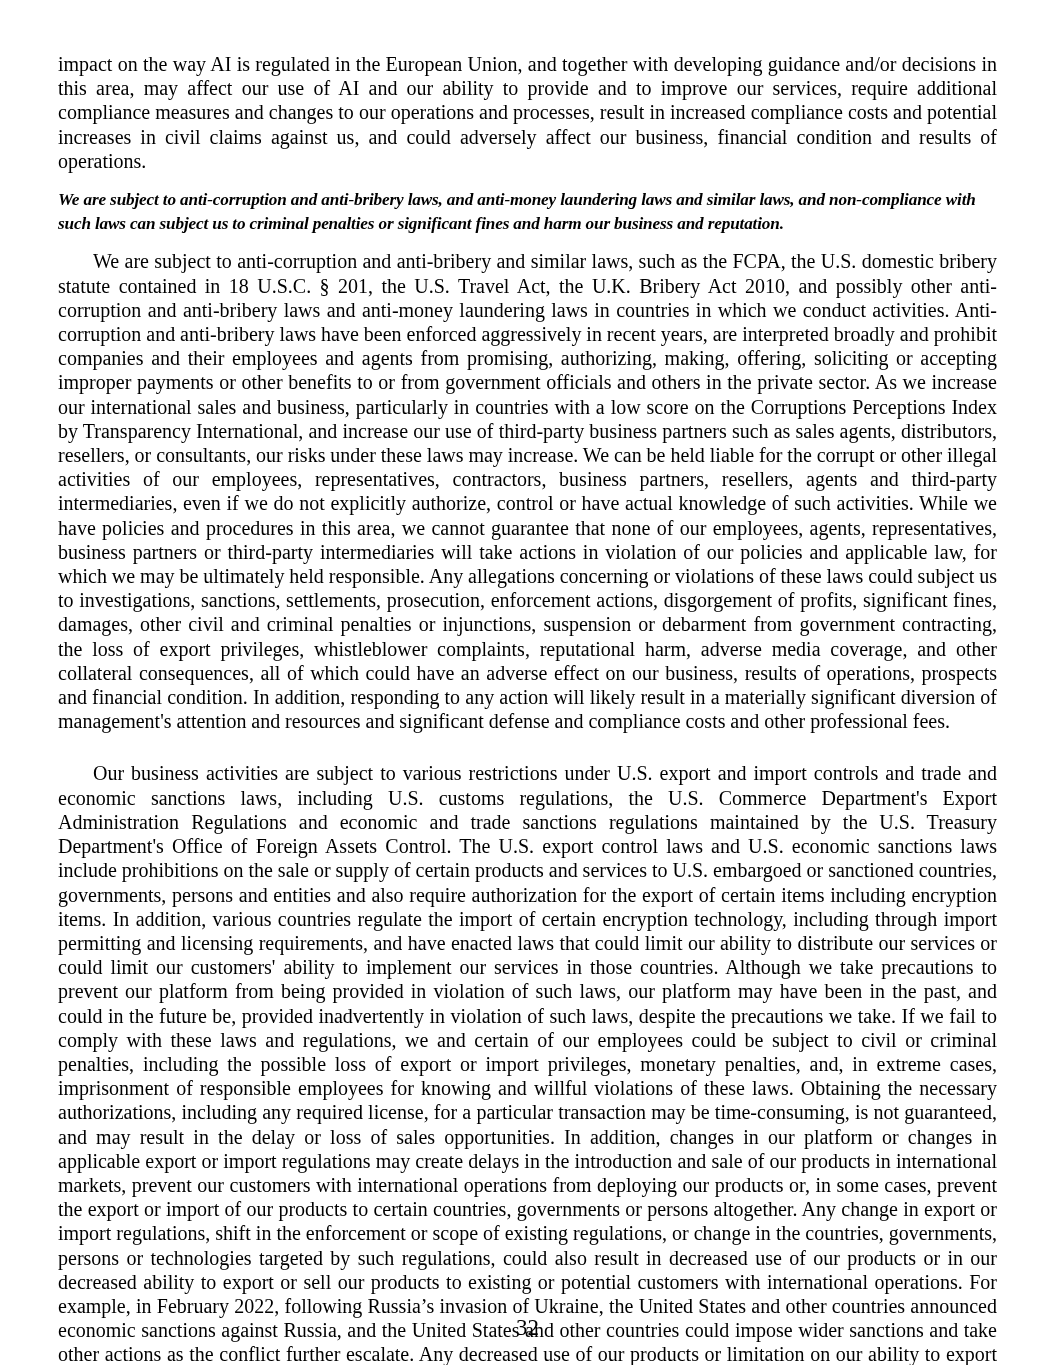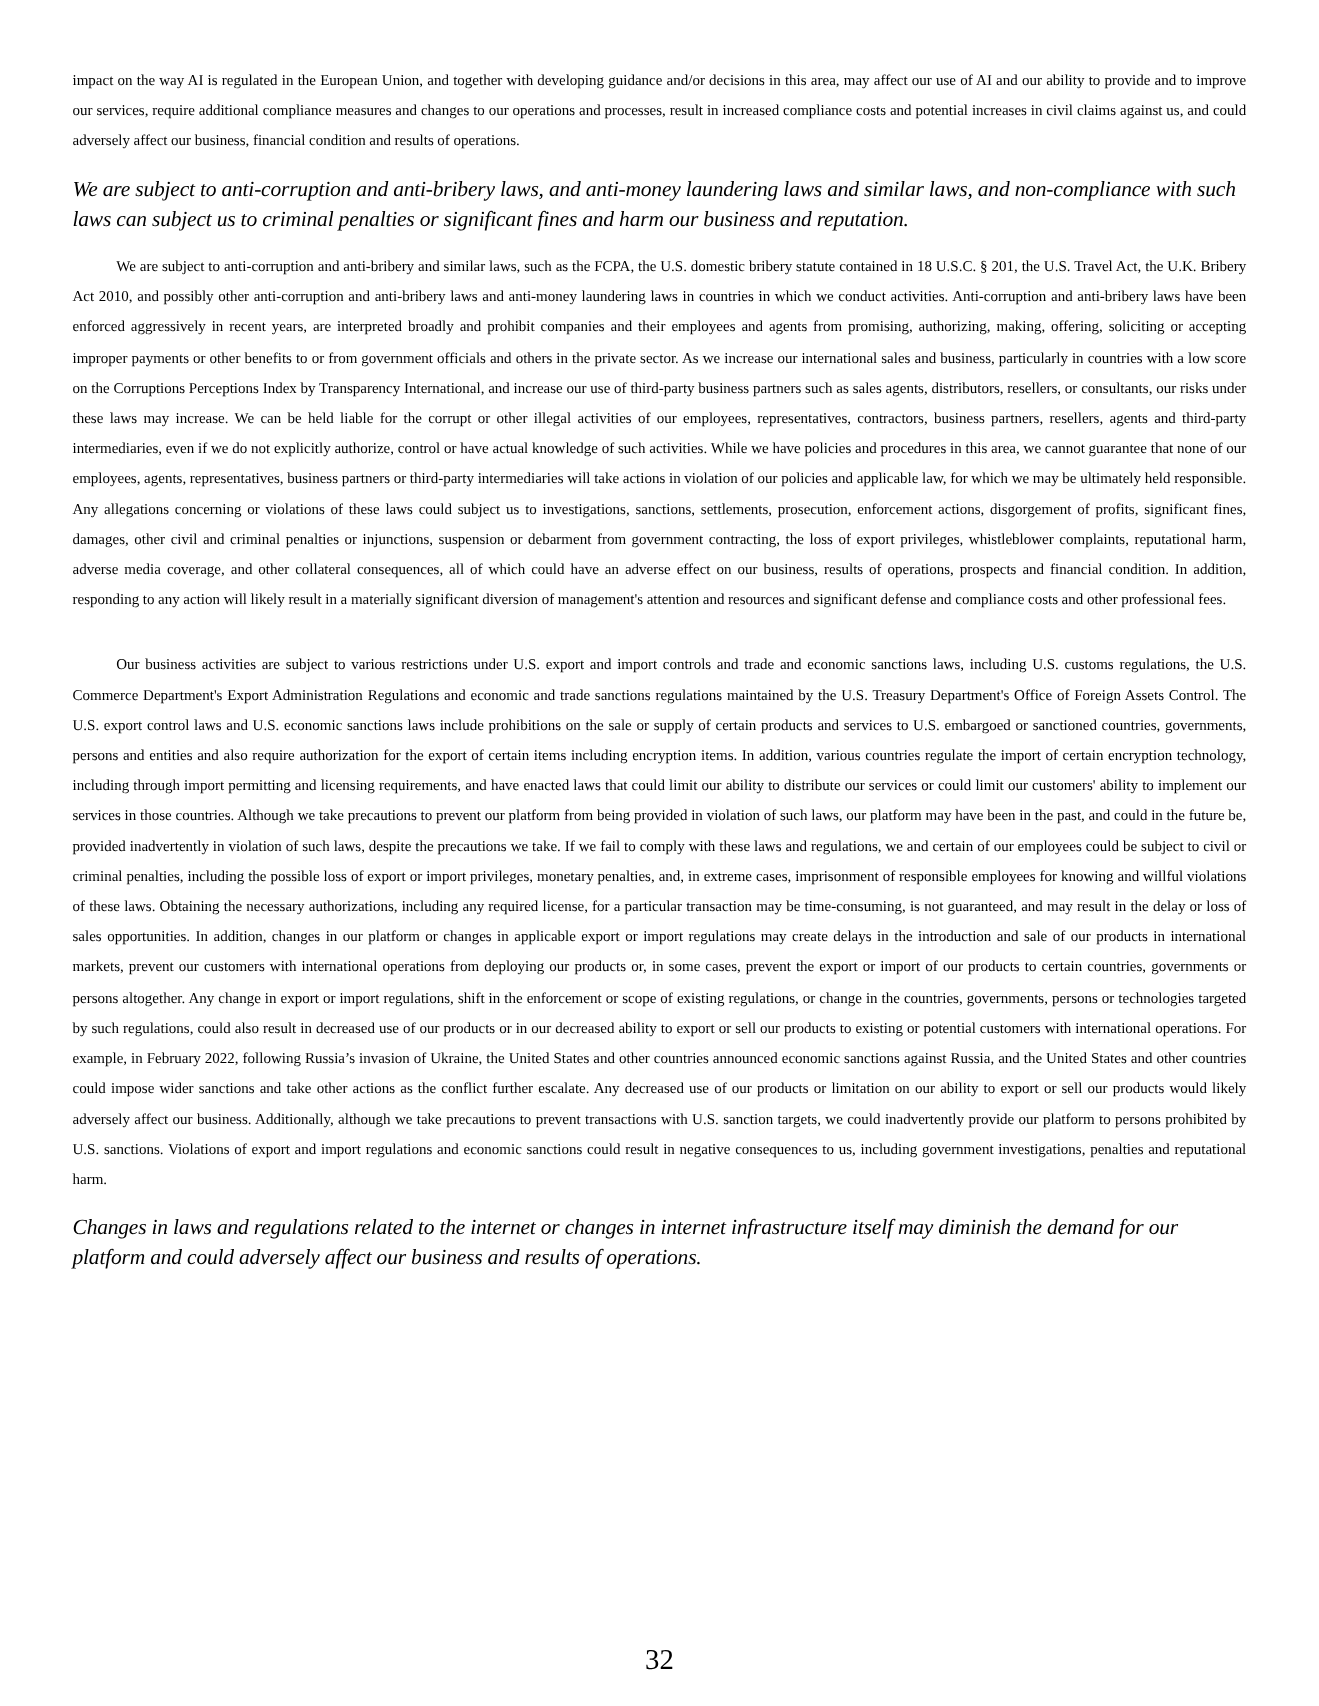--- a/index.html
+++ b/index.html
@@ -23,35 +23,35 @@
     overflow: hidden;
   }
   .content {
     position: absolute;
     left: 58px;
     top: 52px;
     width: 939px;
   }
   p.body-par {
     margin: 0 0 0 0;
-    font-size: 12px;
+    font-size: 20px;
     line-height: 24.2px;
     text-align: justify;
     text-indent: 0;
     hyphens: none;
     word-spacing: -0.1px;
   }
   p.body-par.indent {
     text-indent: 35px;
   }
   p.heading {
     margin: 0;
     font-size: 17.2px;
     line-height: 24.2px;
-    font-weight: normal;
+    font-weight: bold;
     font-style: italic;
     text-align: left;
     letter-spacing: -0.15px;
   }
   .gap-before-heading { height: 15px; }
   .gap-after-heading  { height: 13px; }
   .page-number {
     position: absolute;
     left: 0;
     right: 0;

